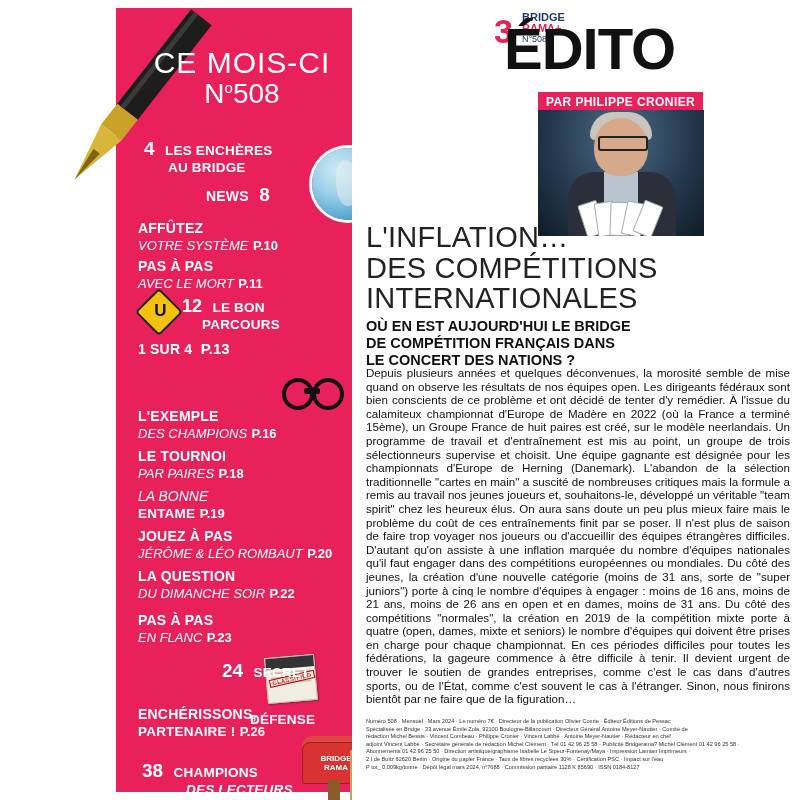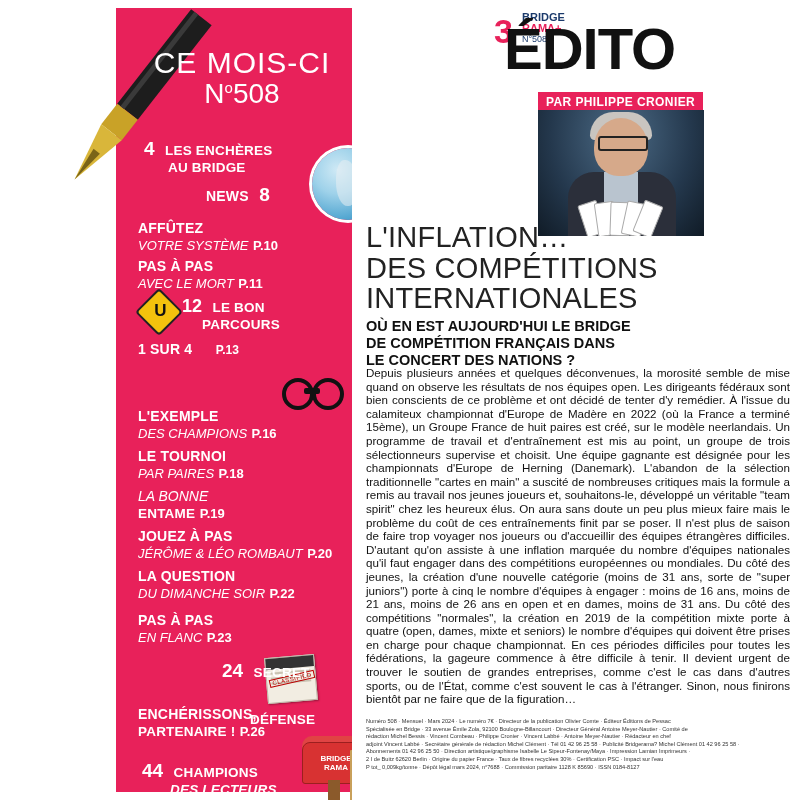--- a/index.html
+++ b/index.html
@@ -146,21 +146,21 @@
           <span>U</span>
         </div>
       <div class="a" style="left:66px;top:288px;">
         <span class="bold" style="font-size:18px;">12</span>
         <span class="t1" style="margin-left:6px;">LE BON</span>
         <span class="line t1" style="margin-left:20px;">PARCOURS</span>
       </div>
 
       <div class="a" style="left:22px;top:332px;">
         <span class="t1" style="font-size:14px;">1 SUR 4</span>
-        <span class="bold" style="font-size:12px;margin-left:19px;">P.13</span>
+        <span class="bold" style="font-size:15px;margin-left:4px;">P.13</span>
       </div>
 
       <div class="cuffs">
         <div class="cuff l"></div>
           <div class="cuff r"></div>
           <div class="cuffbar"></div>
       </div>
 
       <div class="a" style="left:22px;top:400px;">
         <span class="line t1" style="font-size:14px;">L'EXEMPLE</span>
@@ -211,23 +211,23 @@
         <span class="line t1" style="margin-left:28px;margin-top:30px;">DÉFENSE</span>
       </div>
 
       <div class="a" style="left:22px;top:698px;">
         <span class="line t1" style="font-size:14px;">ENCHÉRISSONS,</span>
         <span class="t1">PARTENAIRE !</span>
         <span class="bold" style="font-size:13px;">P.26</span>
       </div>
 
       <div class="a" style="left:26px;top:752px;">
-        <span class="bold" style="font-size:19px;">44</span>
+        <span class="bold" style="font-size:19px;">38</span>
         <span class="t1" style="margin-left:6px;">CHAMPIONS</span>
-        <span class="line t1 ital" style="margin-left:28px;">DES LECTEURS</span>
+        <span class="line t1 ital" style="margin-left:44px;">DES LECTEURS</span>
       </div>
 
       <div class="mailbox">
         <div class="mb-flag"></div>
         <div class="mb-top"></div>
         <div class="mb-body"></div>
         <div class="mb-label">BRIDGE RAMA</div>
         <div class="mb-post"></div>
       </div>
 

